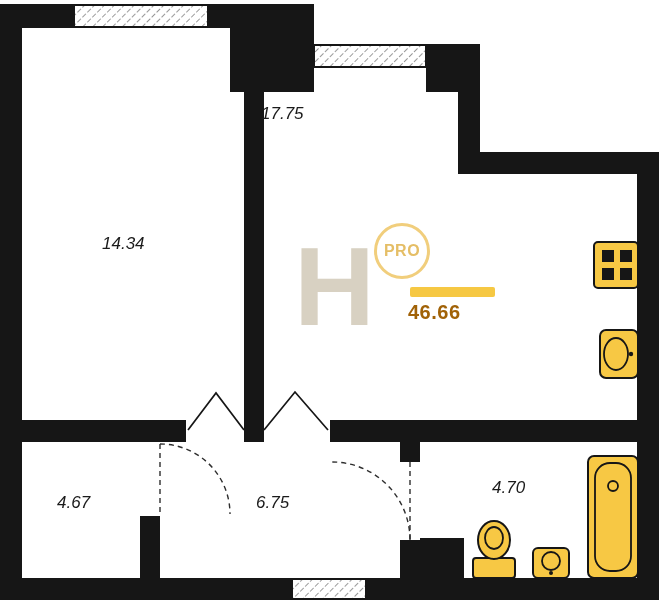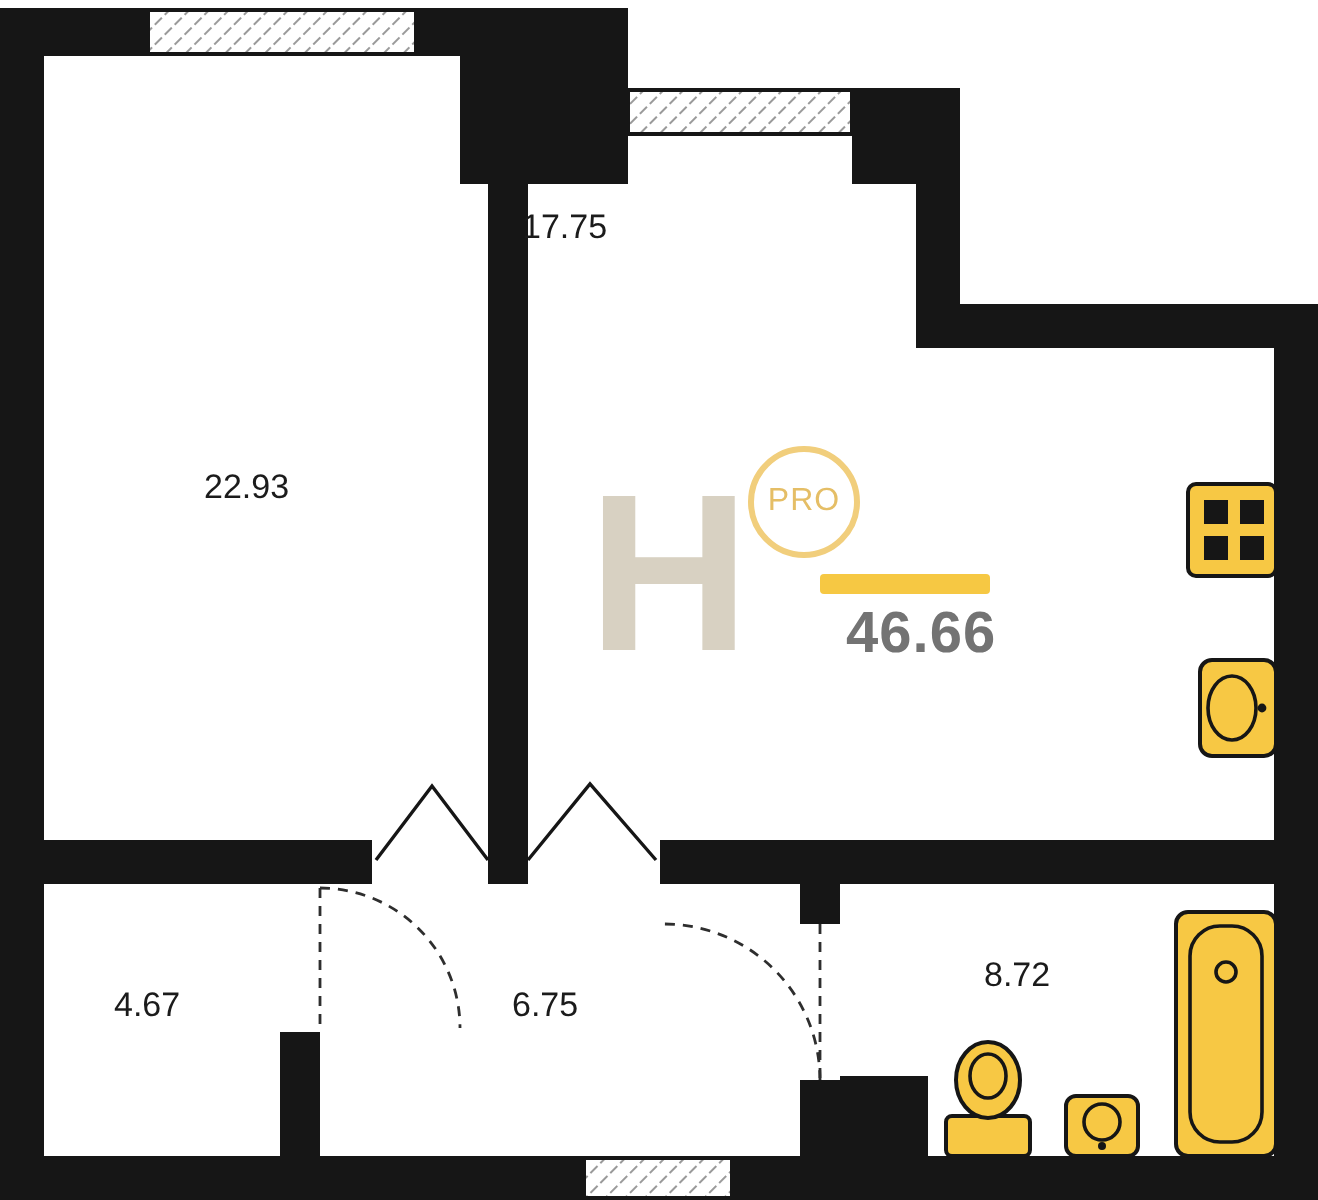--- a/index.html
+++ b/index.html
@@ -8,34 +8,34 @@
     font-family:"Liberation Sans",sans-serif;overflow:hidden;
   }
   .plan-svg{position:absolute;left:0;top:0;}
   .wall{fill:var(--wall,#161616);}
   .win{fill:url(#hatch);stroke:#161616;stroke-width:2;}
   .fixture{fill:var(--fixture_fill,#F7C844);stroke:#161616;stroke-width:2;}
   .fixline{fill:none;stroke:#161616;stroke-width:1.8;}
   .fixdot{fill:#161616;}
   .door{fill:none;stroke:#161616;stroke-width:1.7;}
   .door-dashed{fill:none;stroke:#2e2e2e;stroke-width:1.4;stroke-dasharray:5 4;}
-  .lbl{position:absolute;font-size:17px;color:#1b1b1b;}
+  .lbl{position:absolute;font-size:17px;color:#1b1b1b;font-style:italic;}
   .total{
-    position:absolute;left:408px;top:301px;font-weight:bold;font-size:29px;
-    color:#737373;letter-spacing:.5px;margin-left:15px;
+    position:absolute;left:408px;top:301px;font-weight:bold;font-size:20px;
+    color:#a16207;letter-spacing:.5px;
   }
   .logo-h{
     position:absolute;left:294px;top:241px;font-weight:bold;font-size:112px;
     line-height:.82;color:var(--logo_beige,#D8D1C2);
   }
   .badge{
     position:absolute;left:374px;top:223px;width:50px;height:50px;
     border:3px solid var(--badge_ring,#F1CE7C);border-radius:50%;
     display:flex;align-items:center;justify-content:center;
-    font-weight:normal;font-size:16px;color:var(--badge_gold,#E5BE66);letter-spacing:.5px;
+    font-weight:bold;font-size:16px;color:var(--badge_gold,#E5BE66);letter-spacing:.5px;
   }
   .bar{
     position:absolute;left:410px;top:287px;width:85px;height:10px;
     background:var(--accent_yellow,#F6C843);border-radius:2px;
   }
 </style>
 </head>
 <body>
 
 <div class="stage">
@@ -126,24 +126,24 @@
       <ellipse class="fixline" cx="494" cy="538" rx="9" ry="11"></ellipse>
     </g>
 
     <g>
       <rect class="fixture" x="533" y="548" width="36" height="30" rx="5"></rect>
       <circle class="fixline" cx="551" cy="561" r="9"></circle>
       <circle class="fixdot" cx="551" cy="573" r="2"></circle>
     </g>
   </svg>
 
-  <div class="lbl" style="left:102px;top:234px">22.93</div>
+  <div class="lbl" style="left:102px;top:234px">14.34</div>
   <div class="lbl" style="left:261px;top:104px">17.75</div>
   <div class="lbl" style="left:57px;top:493px">4.67</div>
   <div class="lbl" style="left:256px;top:493px">6.75</div>
-  <div class="lbl" style="left:492px;top:478px">8.72</div>
+  <div class="lbl" style="left:492px;top:478px">4.70</div>
 
   <div class="logo-h">H</div>
   <div class="badge">PRO</div>
   <div class="bar"></div>
   <div class="total">46.66</div>
 
 </div>
 
 </body></html>

